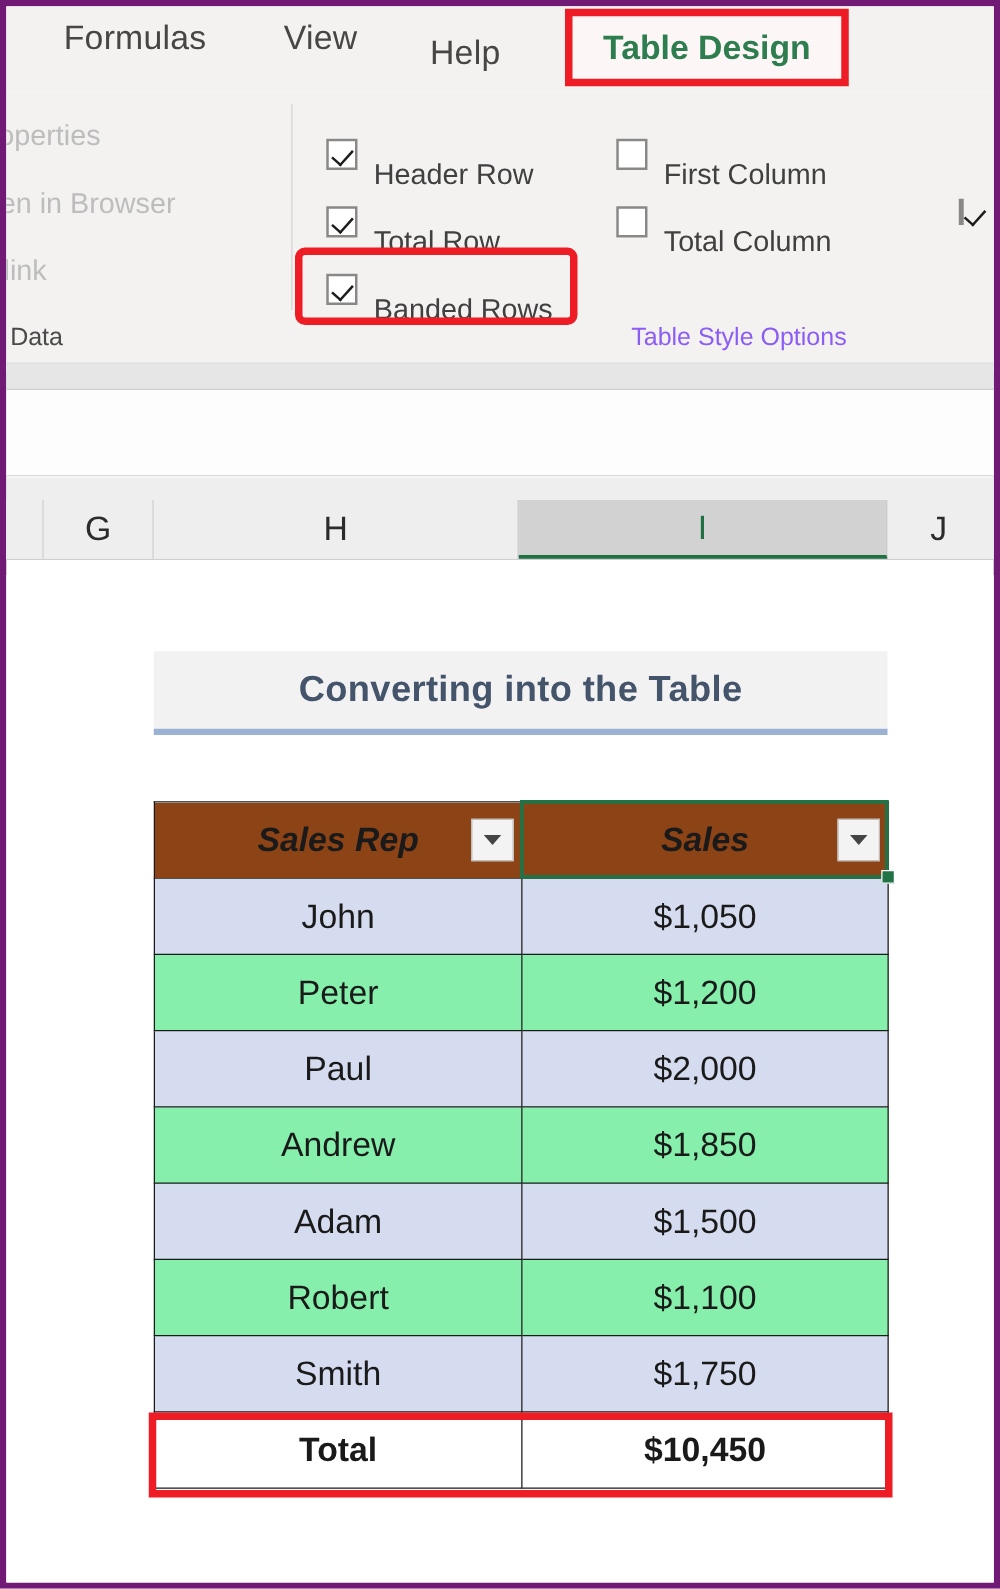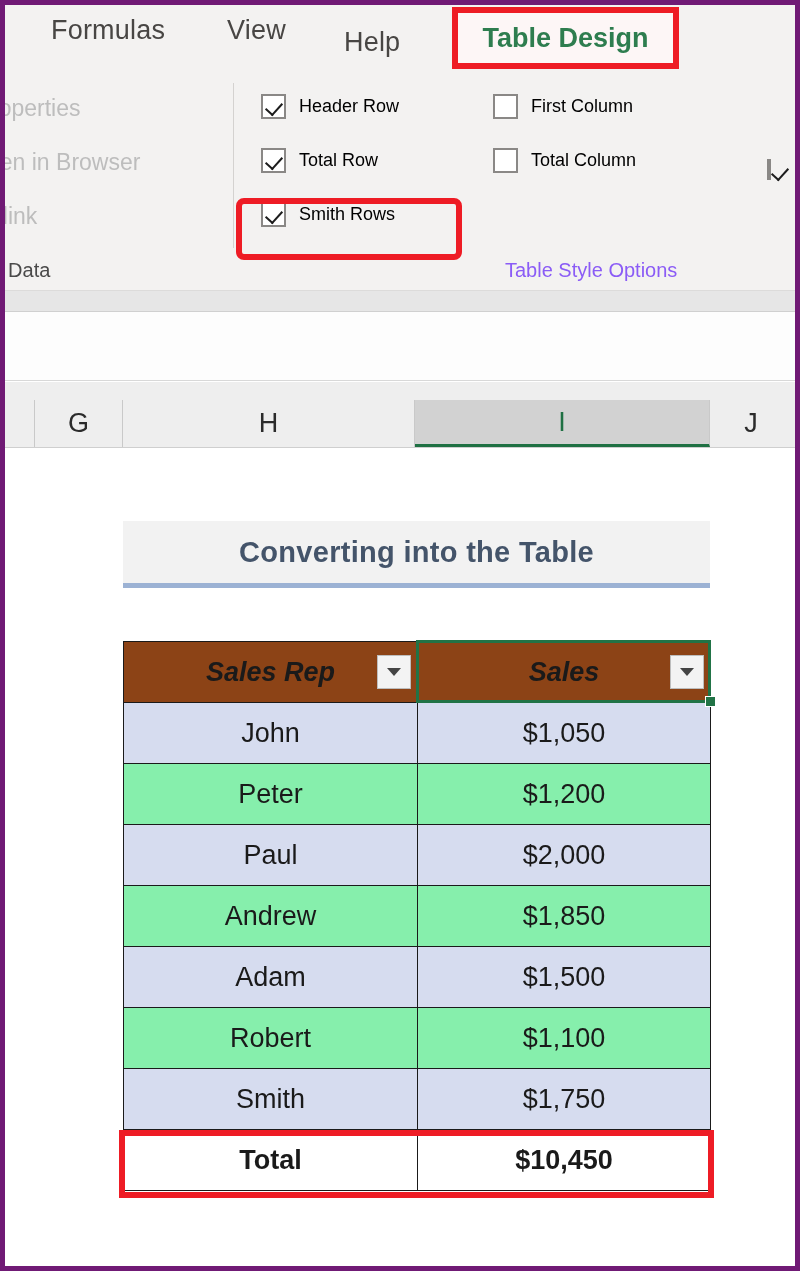--- a/index.html
+++ b/index.html
@@ -113,22 +113,23 @@
     content: "";
     position: absolute;
     left: 6px; top: 3px;
     width: 8px; height: 14px;
     border: solid #1c1c1c;
     border-width: 0 2.6px 2.6px 0;
     transform: rotate(42deg);
   }
   .cb-label {
     margin-left: 13px;
-    font-size: 18px;
-    color: #000000;
+    font-size: 23px;
+    color: #404040;
+    margin-top: 32px;
   }
 
   #cb-total-row-hl {
     position: absolute;
     left: 231px; top: 125px;
     width: 226px; height: 62px;
     border: 6px solid #ee1c25;
     border-radius: 8px;
     background: transparent;
     pointer-events: none;
@@ -328,21 +329,21 @@
       <span class="cb-label">Header Row</span>
     </div>
 
     <div class="cb-row cb-col-a cb-y1">
       <span class="cbox checked"></span>
       <span class="cb-label">Total Row</span>
     </div>
 
     <div class="cb-row cb-col-a cb-y2">
       <span class="cbox checked"></span>
-      <span class="cb-label">Smith Rows</span>
+      <span class="cb-label">Banded Rows</span>
     </div>
 
     <div class="cb-row cb-col-b cb-y0">
       <span class="cbox"></span>
       <span class="cb-label">First Column</span>
     </div>
 
     <div class="cb-row cb-col-b cb-y1">
       <span class="cbox"></span>
       <span class="cb-label">Total Column</span>

